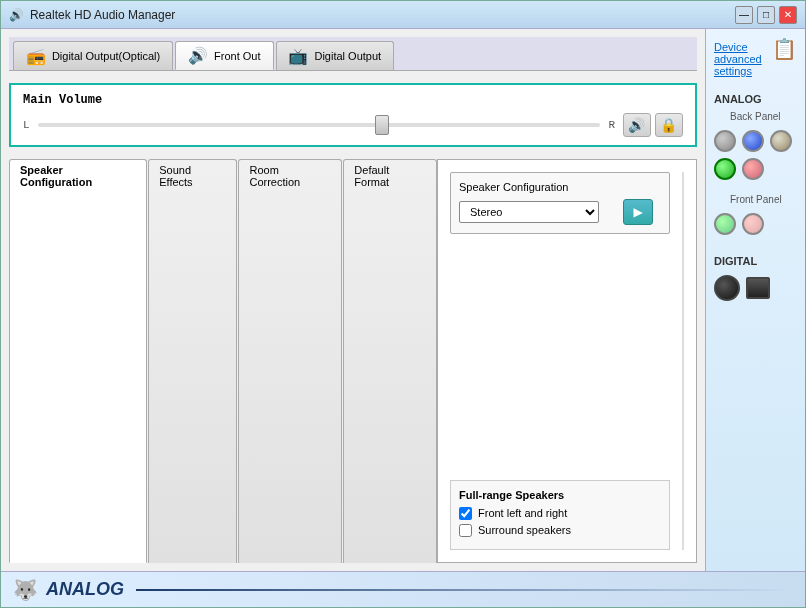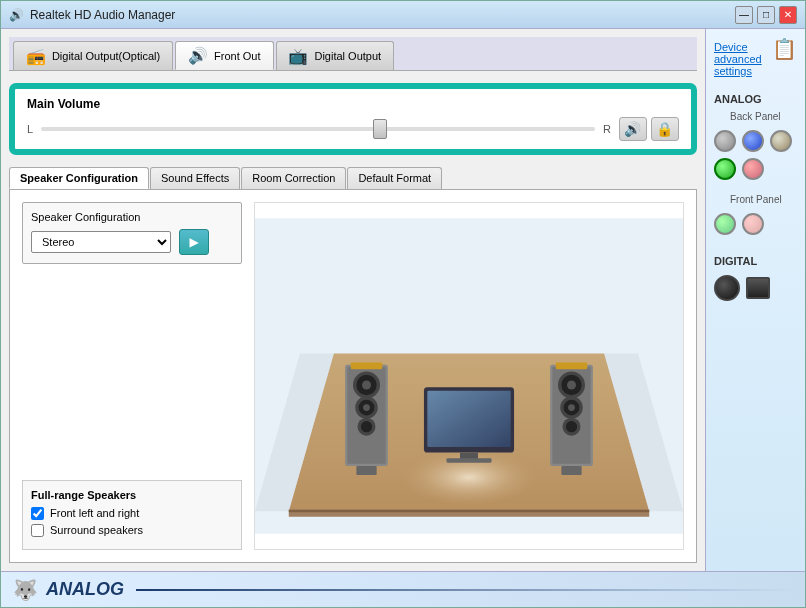--- a/index.html
+++ b/index.html
@@ -32,22 +32,22 @@
       font-size: 11px; border-radius: 3px 3px 0 0;
     }
     .device-tab.active {
       background: linear-gradient(to bottom, #ffffff, #f0f0f0);
       border-bottom: 1px solid #f0f0f0;
     }
     .tab-icon { font-size: 16px; }
 
     
     .volume-section {
-      background: white; border: 6px solid #14b8a6; border-radius: 7px;
-      padding: 8px 12px; margin: 6px 0;
+      background: white; border: 2px solid #14b8a6; border-radius: 0;
+      padding: 8px 12px; margin: 6px 0; font-family: Liberation Mono, monospace;
     }
     .volume-label { font-weight: bold; font-size: 12px; margin-bottom: 6px; }
     .volume-row { display: flex; align-items: center; gap: 8px; }
     .lr-label { font-size: 11px; color: #555; }
     .volume-slider { flex: 1; height: 4px; background: #ddd; border-radius: 2px; position: relative; cursor: pointer; }
     .slider-thumb { width: 14px; height: 20px; background: linear-gradient(to bottom, #e8e8e8, #c0c0c0); border: 1px solid #888; border-radius: 2px; position: absolute; top: -8px; left: 60%; cursor: pointer; }
     .volume-controls { display: flex; gap: 4px; }
     .vol-btn { width: 28px; height: 24px; background: linear-gradient(to bottom, #e8e8e8, #d0d0d0); border: 1px solid #aaa; border-radius: 3px; cursor: pointer; display: flex; align-items: center; justify-content: center; font-size: 14px; }
     .set-default-btn {
       display: flex; align-items: center;
@@ -71,21 +71,21 @@
     
     .speaker-content {
       background: white; border: 1px solid #aaa; padding: 12px;
       flex: 1; display: flex; gap: 12px;
     }
 
     .speaker-left-panel { width: 220px; display: flex; flex-direction: column; gap: 12px; }
     .config-group { border: 1px solid #aaa; padding: 8px; background: #f8f8f8; border-radius: 2px; }
     .config-group-title { font-size: 11px; margin-bottom: 6px; }
 
-    .select-row { display: flex; align-items: center; gap: 8px; }
+    .select-row { display: flex; align-items: center; gap: 24px; }
     .speaker-select {
       width: 140px; padding: 3px 6px; border: 1px solid #888; background: white;
       font-size: 11px; border-radius: 2px; cursor: pointer;
     }
     .play-btn {
       width: 30px; height: 26px;
       background: linear-gradient(to bottom, #5bc, #3aa);
       border: 1px solid #288; border-radius: 3px; cursor: pointer;
       display: flex; align-items: center; justify-content: center; color: white; font-size: 12px;
     }
@@ -121,21 +121,21 @@
     .digital-square { width: 24px; height: 22px; background: linear-gradient(to bottom, #555, #222); border: 2px solid #444; border-radius: 2px; cursor: pointer; }
 
     
     .footer { height: 36px; background: linear-gradient(to right, #ddeeff, #c8dcf0); border-top: 1px solid #aac; display: flex; align-items: center; padding: 0 12px; gap: 8px; }
     .realtek-logo { font-size: 18px; font-weight: bold; color: #1a3a6a; font-style: italic; }
     .footer-line { flex: 1; height: 2px; background: linear-gradient(to right, #1a3a6a, transparent); margin-left: 4px; }
 
     
     .wolf-icon { font-size: 20px; }
 
-    .tabs-area { display: flex; flex-direction: column; flex: 1; }
+    .tabs-area { display: flex; flex: 1; }
   </style>
 </head>
 <body>
 
 <div class="window">
 
   <div class="title-bar">
     <div class="title-bar-left">
       <span>🔊</span>
       <span class="title-bar-title">Realtek HD Audio Manager</span>

